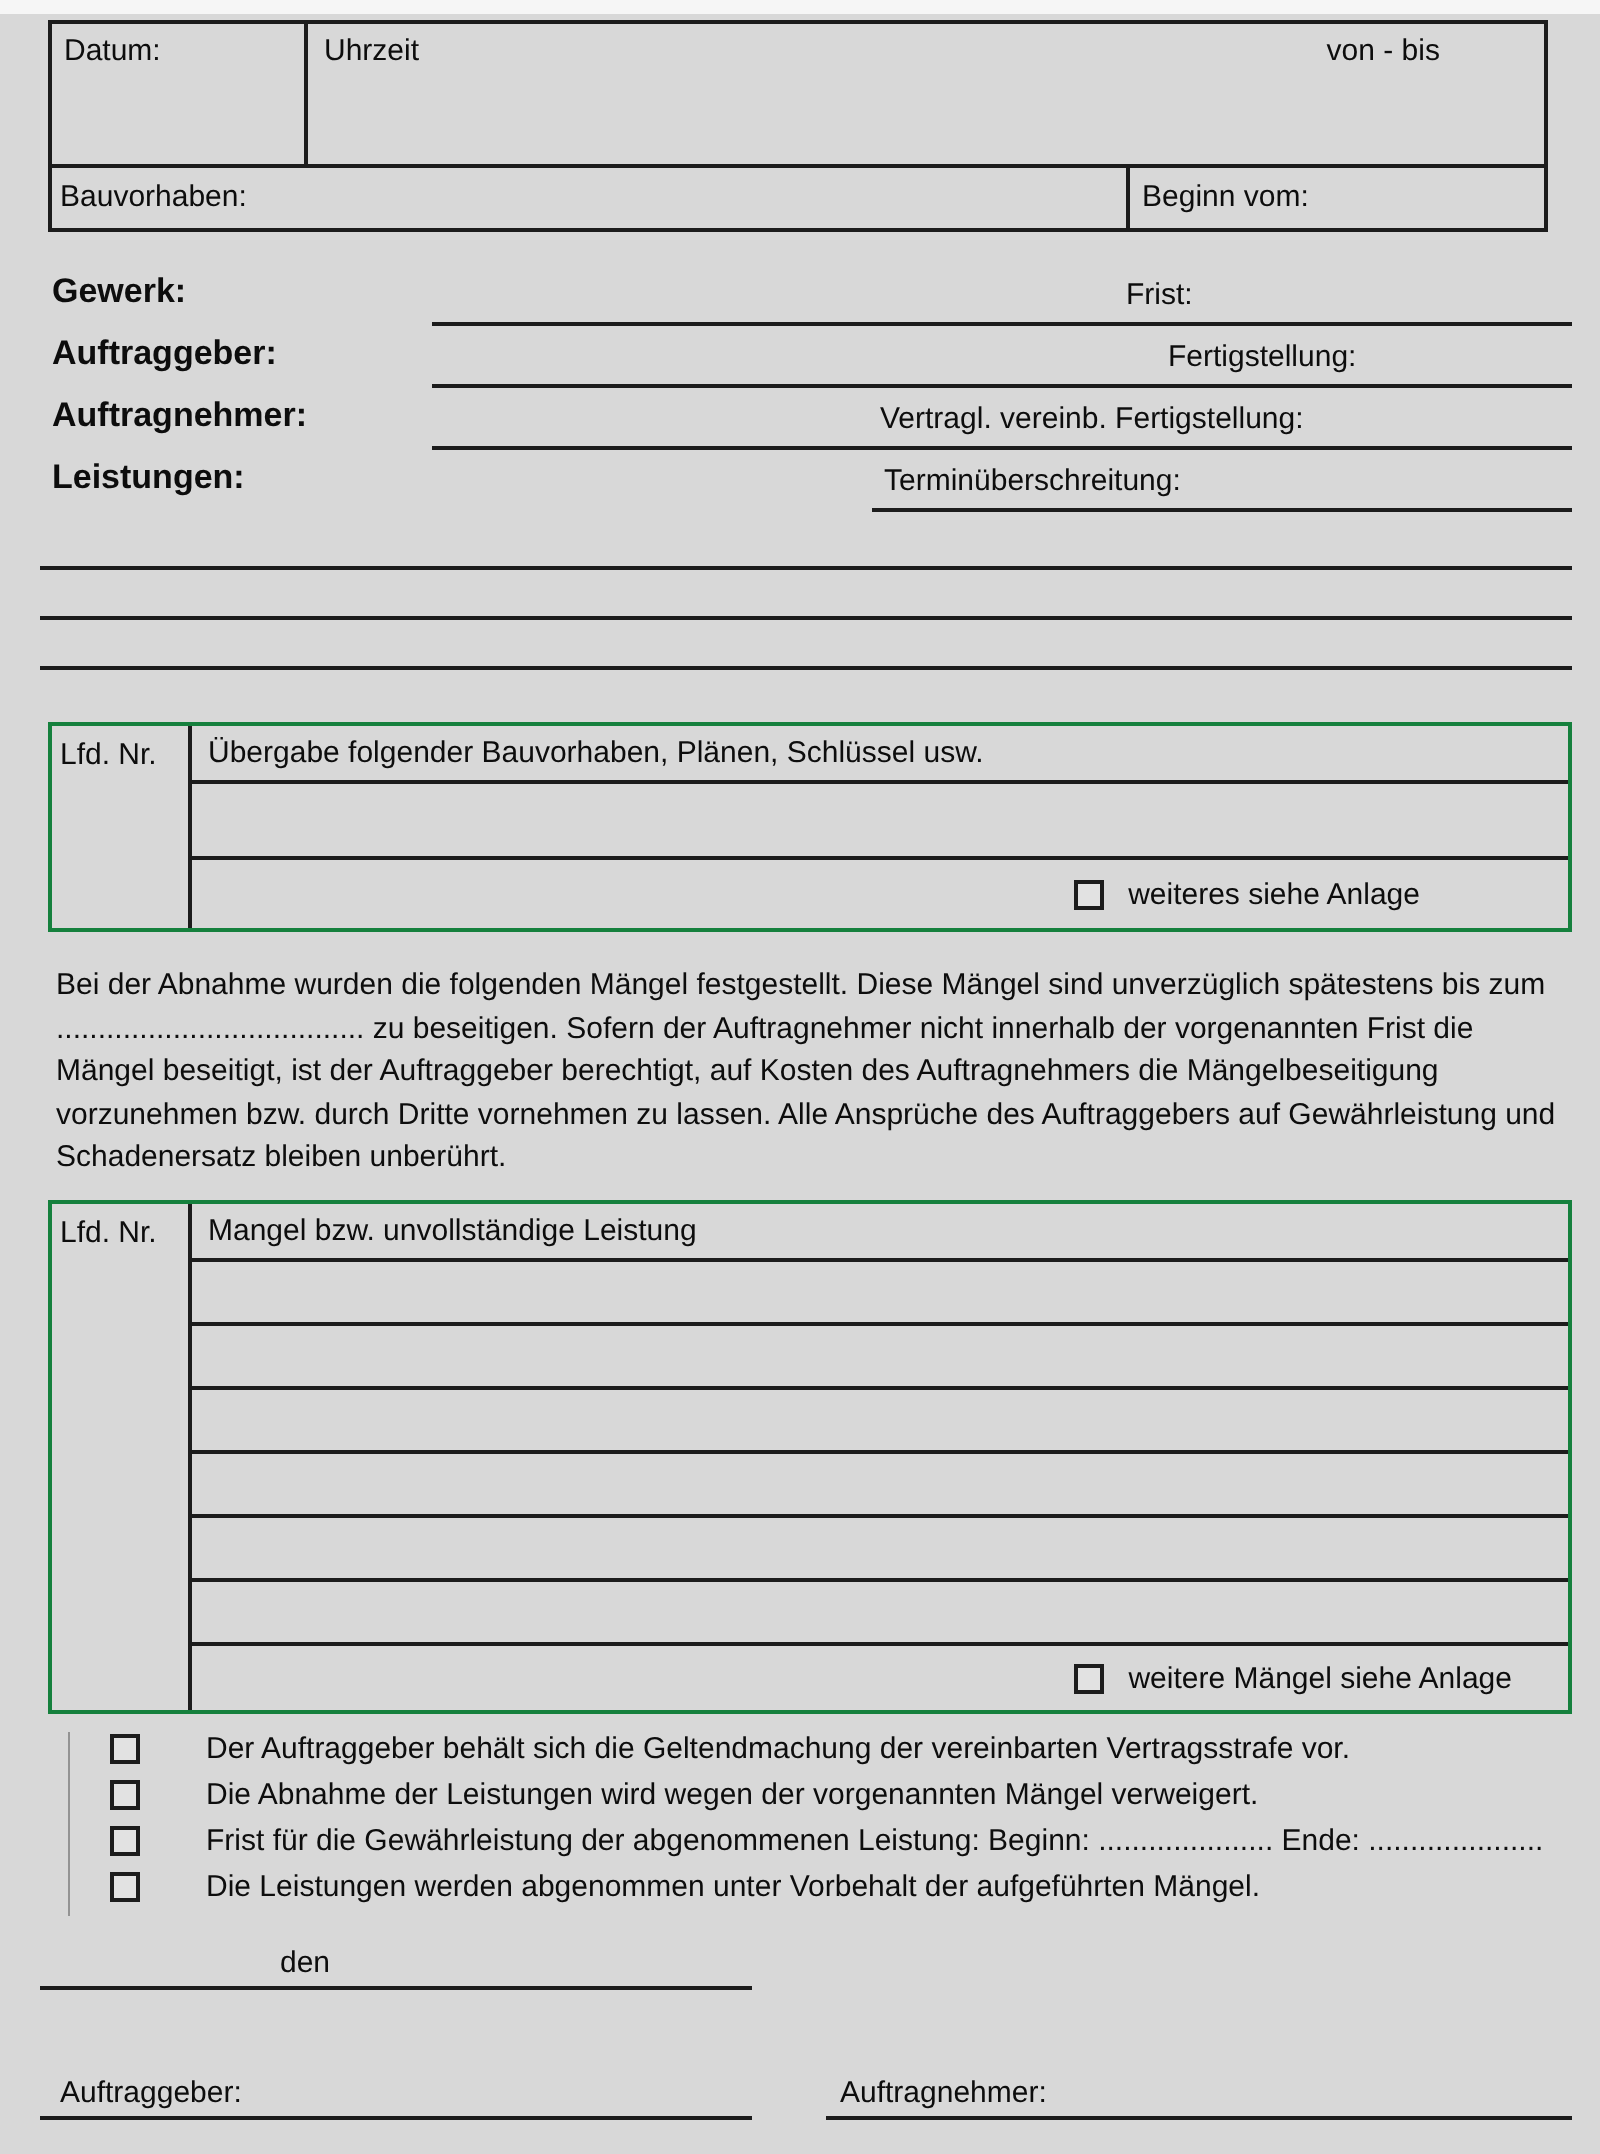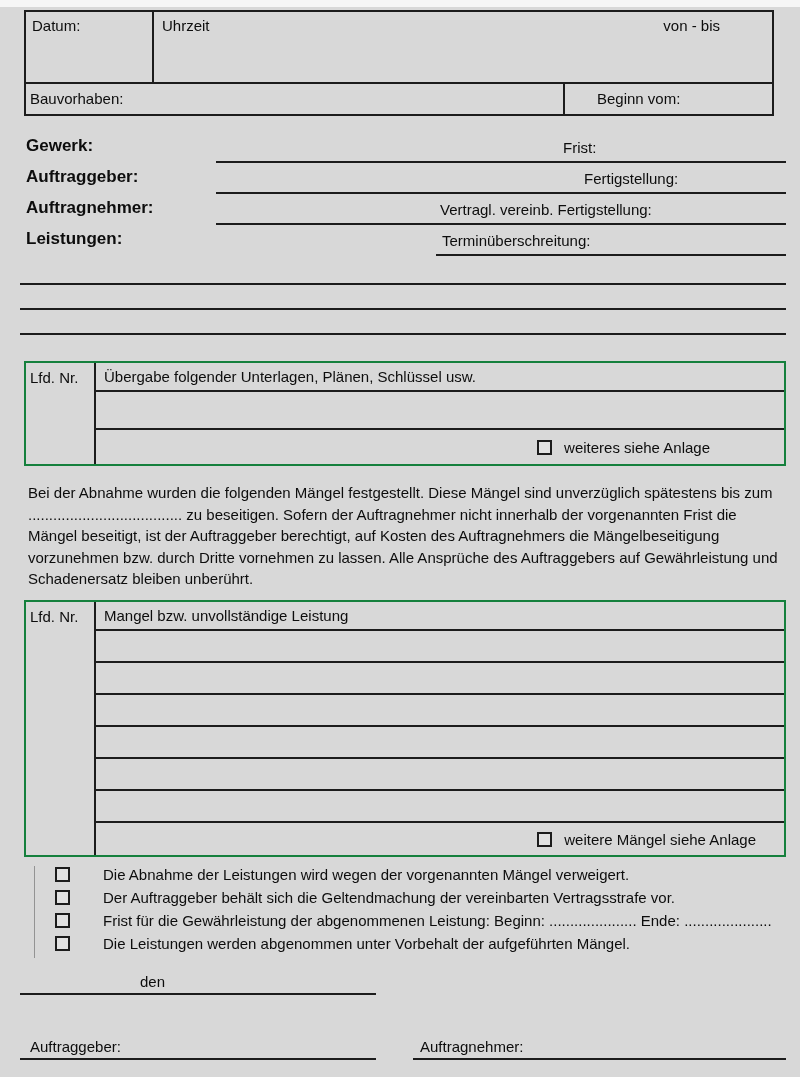--- a/index.html
+++ b/index.html
@@ -17,21 +17,21 @@
   .top-box { position:absolute; top:10px; left:24px; width:750px; border:2px solid #1c1c1c; }
   .top-row1 { display:flex; height:72px; border-bottom:2px solid #1c1c1c; }
   .title-cell { width:409px; border-right:2px solid #1c1c1c; position:relative;
                 display:flex; align-items:center; justify-content:center; }
   .title-cell::after { content:""; position:absolute; left:0; right:0; bottom:4px;
                        border-bottom:2px solid #1c1c1c; }
   .title-text { font-size:36px; font-weight:bold; padding-bottom:10px; letter-spacing:-0.5px; }
   .datum-cell { width:128px; border-right:2px solid #1c1c1c; padding:5px 6px; font-size:15px; }
   .uhrzeit-cell { flex:1; display:flex; justify-content:space-between;
                   padding:5px 52px 0 8px; font-size:15px; }
-  .top-row2 { display:flex; height:30px; font-size:15px;gap:26px; }
+  .top-row2 { display:flex; height:30px; font-size:15px; }
   .bauvorhaben-cell { width:539px; border-right:2px solid #1c1c1c; padding:6px 4px; }
   .auftrag-cell { flex:1; padding:6px 6px; }
 
   
   .fields { position:absolute; top:133px; left:24px; width:762px; }
   .field-row { position:relative; height:31px; }
   .field-label { position:absolute; left:2px; top:3px; font-size:17px; font-weight:bold; }
   .field-sub { position:absolute; top:6px; font-size:15px; }
   .field-line { position:absolute; bottom:1px; height:0; border-bottom:2px solid #1c1c1c; }
   .hline { position:absolute; left:20px; width:766px; border-bottom:2px solid #1c1c1c; }
@@ -124,21 +124,21 @@
   </div>
   <div class="hline" style="top:283px;"></div>
   <div class="hline" style="top:308px;"></div>
   <div class="hline" style="top:333px;"></div>
 
   <div class="form-table t1">
     <div class="nr-col">
       <span>Lfd. Nr.</span>
     </div>
     <div class="table-main">
-      <div class="t-header">Übergabe folgender Unterlagen, Plänen, Schlüssel usw.</div>
+      <div class="t-header">Übergabe folgender Bauvorhaben, Plänen, Schlüssel usw.</div>
       <div class="t-row row-a"></div>
       <div class="anlage-row">
         <span class="cb"></span>
         <span>weiteres siehe Anlage</span>
       </div>
     </div>
   </div>
 
   <div class="para">Bei der Abnahme wurden die folgenden Mängel festgestellt. Diese Mängel sind unverzüglich spätestens bis zum ..................................... zu beseitigen. Sofern der Auftragnehmer nicht innerhalb der vorgenannten Frist die Mängel beseitigt, ist der Auftraggeber berechtigt, auf Kosten des Auftragnehmers die Mängelbeseitigung vorzunehmen bzw. durch Dritte vornehmen zu lassen. Alle Ansprüche des Auftraggebers auf Gewährleistung und Schadenersatz bleiben unberührt.</div>
 
@@ -158,25 +158,25 @@
         <span class="cb"></span>
         <span>weitere Mängel siehe Anlage</span>
       </div>
     </div>
   </div>
 
   <div class="artifact"></div>
   <div class="decisions">
     <div class="dec-row">
       <span class="dec-cb"></span>
-      <span class="dec-text">Die Abnahme der Leistungen wird wegen der vorgenannten Mängel verweigert.</span>
+      <span class="dec-text">Der Auftraggeber behält sich die Geltendmachung der vereinbarten Vertragsstrafe vor.</span>
     </div>
     <div class="dec-row">
       <span class="dec-cb"></span>
-      <span class="dec-text">Der Auftraggeber behält sich die Geltendmachung der vereinbarten Vertragsstrafe vor.</span>
+      <span class="dec-text">Die Abnahme der Leistungen wird wegen der vorgenannten Mängel verweigert.</span>
     </div>
     <div class="dec-row">
       <span class="dec-cb"></span>
       <span class="dec-text">Frist für die Gewährleistung der abgenommenen Leistung: Beginn: ..................... Ende: .....................</span>
     </div>
     <div class="dec-row">
       <span class="dec-cb"></span>
       <span class="dec-text">Die Leistungen werden abgenommen unter Vorbehalt der aufgeführten Mängel.</span>
     </div>
   </div>

